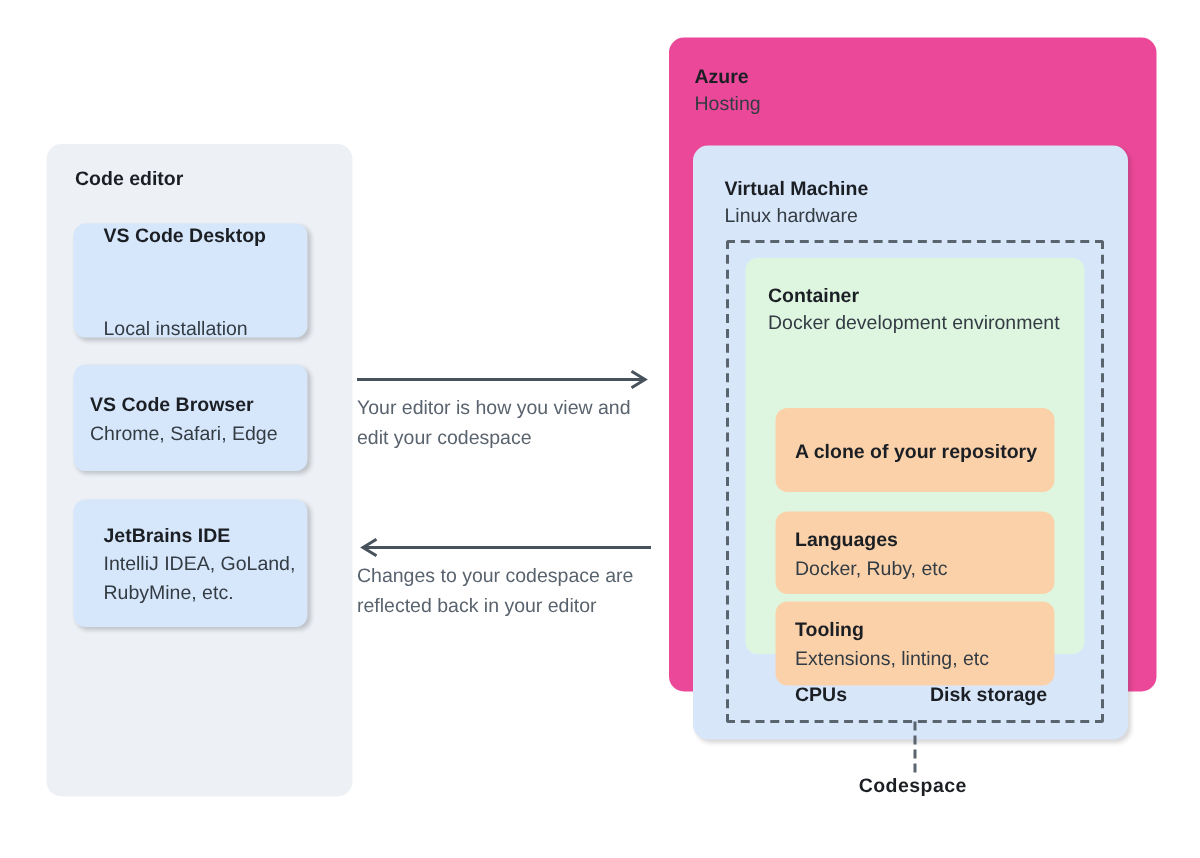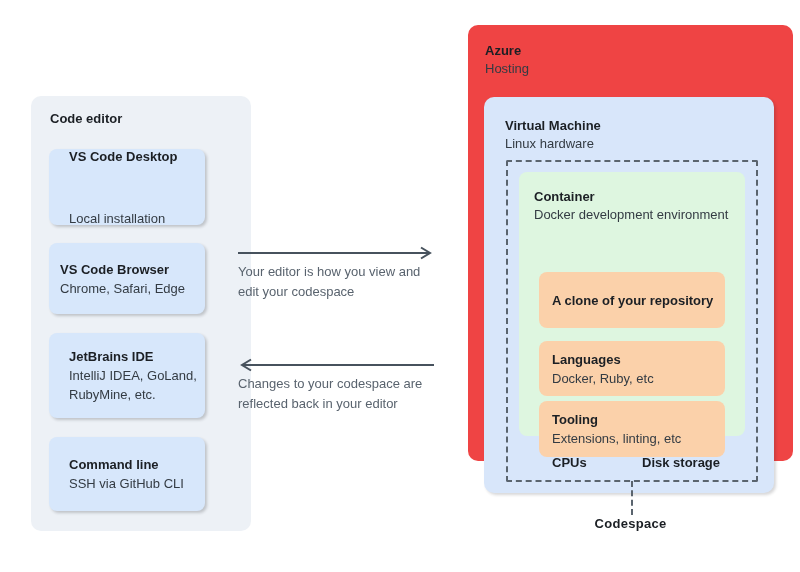--- a/index.html
+++ b/index.html
@@ -75,63 +75,59 @@
     position:absolute;width:210px;font-size:13px;line-height:20px;
     color:var(--caption-text);
   }
   .caption span{display:block;}
 </style>
 </head>
 <body>
 
 <div class="canvas">
 
-  <div class="panel" style="left:31px;top:96px;width:220px;height:435px;">
+  <div class="panel" style="left:31px;top:96px;width:204px;height:435px;">
     <div class="panel-title" style="left:19px;top:14px;">Code editor</div>
 
     <div class="node blue left-box" style="top:53px;height:76px;gap:43px;">
       <div class="t">VS Code Desktop</div>
       <div class="s">Local installation</div>
     </div>
 
     <div class="node blue left-box" style="top:147px;height:71px;padding-left:11px;">
       <div class="t">VS Code Browser</div>
       <div class="s">Chrome, Safari, Edge</div>
     </div>
 
     <div class="node blue left-box" style="top:237px;height:85px;">
       <div class="t">JetBrains IDE</div>
       <div class="s">IntelliJ IDEA, GoLand, RubyMine, etc.</div>
     </div>
 
-    <div class="node blue left-box" style="top:341px;height:74px;">
-      <div class="t">Command line</div>
-      <div class="s">SSH via GitHub CLI</div>
-    </div>
   </div>
 
   <svg class="arrow-svg" style="left:236px;top:245px;" viewBox="0 0 200 16">
     <line x1="2" y1="8" x2="194" y2="8" stroke="var(--arrow)" stroke-width="2"></line>
     <polyline points="185,2.5 194,8 185,13.5" fill="none" stroke="var(--arrow)" stroke-width="2"></polyline>
   </svg>
   <div class="caption" style="left:238px;top:262px;">
     <span>Your editor is how you view and</span>
     <span>edit your codespace</span>
   </div>
 
   <svg class="arrow-svg" style="left:236px;top:357px;" viewBox="0 0 200 16">
     <line x1="6" y1="8" x2="198" y2="8" stroke="var(--arrow)" stroke-width="2"></line>
     <polyline points="15,2.5 6,8 15,13.5" fill="none" stroke="var(--arrow)" stroke-width="2"></polyline>
   </svg>
   <div class="caption" style="left:238px;top:374px;">
     <span>Changes to your codespace are</span>
     <span>reflected back in your editor</span>
   </div>
 
-  <div class="panel" style="left:468px;top:25px;width:325px;height:436px;background:#ef4444;">
+  <div class="panel" style="left:446px;top:25px;width:325px;height:436px;background:#ec4899;">
     <div class="panel-title" style="left:17px;top:17px;">
       <div>Azure</div>
       <div class="sub">Hosting</div>
     </div>
 
     <div class="vm">
       <div class="panel-title" style="left:21px;top:20px;">
         <div>Virtual Machine</div>
         <div class="sub">Linux hardware</div>
       </div>

